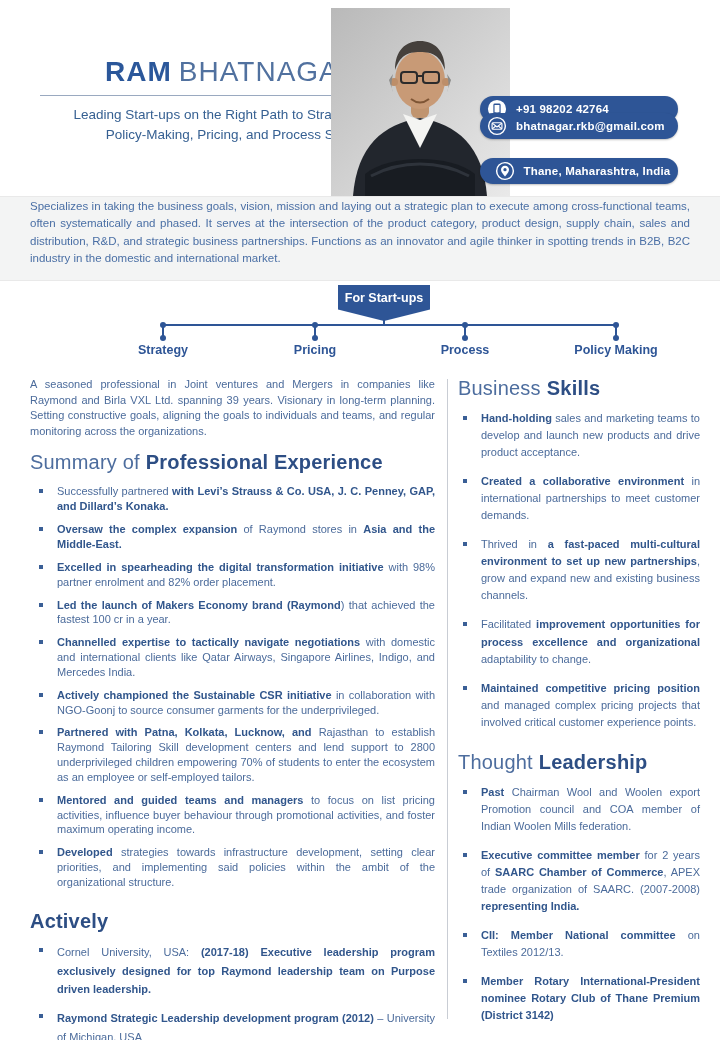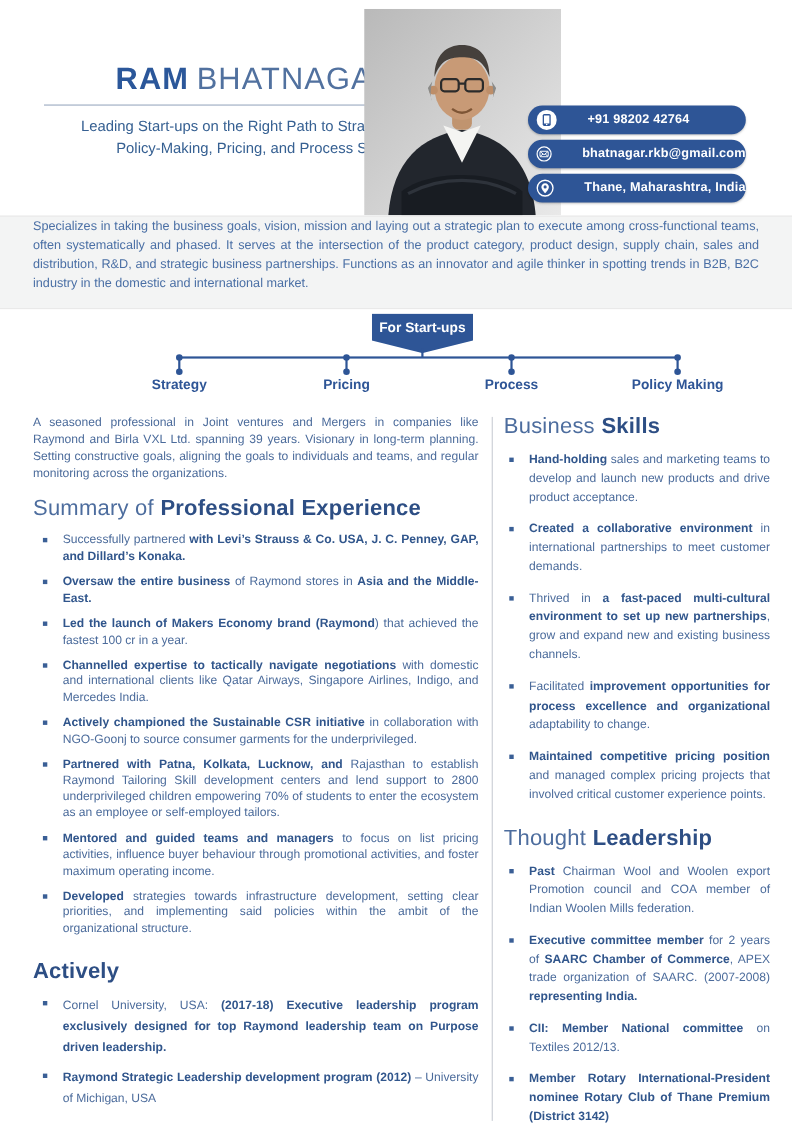--- a/index.html
+++ b/index.html
@@ -22,24 +22,24 @@
   .name-block{position:absolute;left:30px;top:56px;width:330px;text-align:right;}
   .name{font-size:28px;letter-spacing:1px;color:#51719f;font-weight:300;white-space:nowrap;}
   .name .first{font-weight:bold;color:#2b579a;margin-right:7px;}
   .name-rule{height:1px;background:#9aa9c0;margin:7px 10px 9px 10px;}
   .tagline{font-size:13.5px;line-height:1.45;color:#366092;font-weight:500;}
   
   .photo{position:absolute;left:331px;top:8px;width:179px;height:188px;overflow:hidden;}
   
   .pill{
     position:absolute;left:480px;width:198px;height:26px;border-radius:14px;
-    background:var(--accent);display:flex;align-items:center;gap:27px;
+    background:var(--accent);display:flex;align-items:center;gap:9px;
     padding-left:7px;box-sizing:border-box;box-shadow:0 1px 2px rgba(0,0,0,.25);
   }
-  .pill-1{top:96px;} .pill-2{top:127px;} .pill-3{top:158px;}
+  .pill-1{top:96px;} .pill-2{top:113px;} .pill-3{top:158px;justify-content:center;}
   .pill .ptext{color:#ffffff;font-size:11.5px;font-weight:bold;letter-spacing:.2px;white-space:nowrap;}
   .pill svg{display:block;}
   
   .band{
     position:absolute;top:196px;left:0;width:720px;height:85px;background:var(--band-bg);
     box-sizing:border-box;padding:1px 30px;border-top:1px solid #e9e9e9;border-bottom:1px solid #e9e9e9;
   }
   .band p{margin:0;font-size:11.5px;line-height:1.5;text-align:justify;color:#4a6fa5;}
   
   .timeline{position:absolute;top:281px;left:0;width:720px;height:92px;margin-left:28px;}
@@ -202,21 +202,22 @@
 </div>
 
 <div class="columns">
 
   <div class="left-col">
     <p class="intro">A seasoned professional in Joint ventures and Mergers in companies like Raymond and Birla VXL Ltd. spanning 39 years. Visionary in long-term planning. Setting constructive goals, aligning the goals to individuals and teams, and regular monitoring across the organizations.</p>
 
     <h2 class="sec-head"><span class="hl">Summary of</span><span class="hb">Professional Experience</span></h2>
     <ul class="bullets">
         <li><span class="seg">Successfully partnered </span><span class="seg bold">with Levi’s Strauss &amp; Co. USA, J. C. Penney, GAP, and Dillard’s Konaka.</span></li>
-        <li><span class="seg bold">Oversaw the entire business </span><span class="seg">of Raymond stores in </span><span class="seg bold">Asia and the Middle-East.</span></li>
+        <li><span class="seg bold">Oversaw the complex expansion </span><span class="seg">of Raymond stores in </span><span class="seg bold">Asia and the Middle-East.</span></li>
+        <li><span class="seg bold">Excelled in spearheading the digital transformation initiative </span><span class="seg">with 98% partner enrolment and 82% order placement.</span></li>
         <li><span class="seg bold">Led the launch of Makers Economy brand (Raymond</span><span class="seg">) that achieved the fastest 100 cr in a year.</span></li>
         <li><span class="seg bold">Channelled expertise to tactically navigate negotiations </span><span class="seg">with domestic and international clients like Qatar Airways, Singapore Airlines, Indigo, and Mercedes India.</span></li>
         <li><span class="seg bold">Actively championed the Sustainable CSR initiative </span><span class="seg">in collaboration with NGO-Goonj to source consumer garments for the underprivileged.</span></li>
         <li><span class="seg bold">Partnered with Patna, Kolkata, Lucknow, and </span><span class="seg">Rajasthan to establish Raymond Tailoring Skill development centers and lend support to 2800 underprivileged children empowering 70% of students to enter the ecosystem as an employee or self-employed tailors.</span></li>
         <li><span class="seg bold">Mentored and guided teams and managers </span><span class="seg">to focus on list pricing activities, influence buyer behaviour through promotional activities, and foster maximum operating income.</span></li>
         <li><span class="seg bold">Developed </span><span class="seg">strategies towards infrastructure development, setting clear priorities, and implementing said policies within the ambit of the organizational structure.</span></li>
       </ul>
 
     <h2 class="sec-head mt"><span class="hl"></span><span class="hb">Actively</span></h2>
     <ul class="bullets edu">

